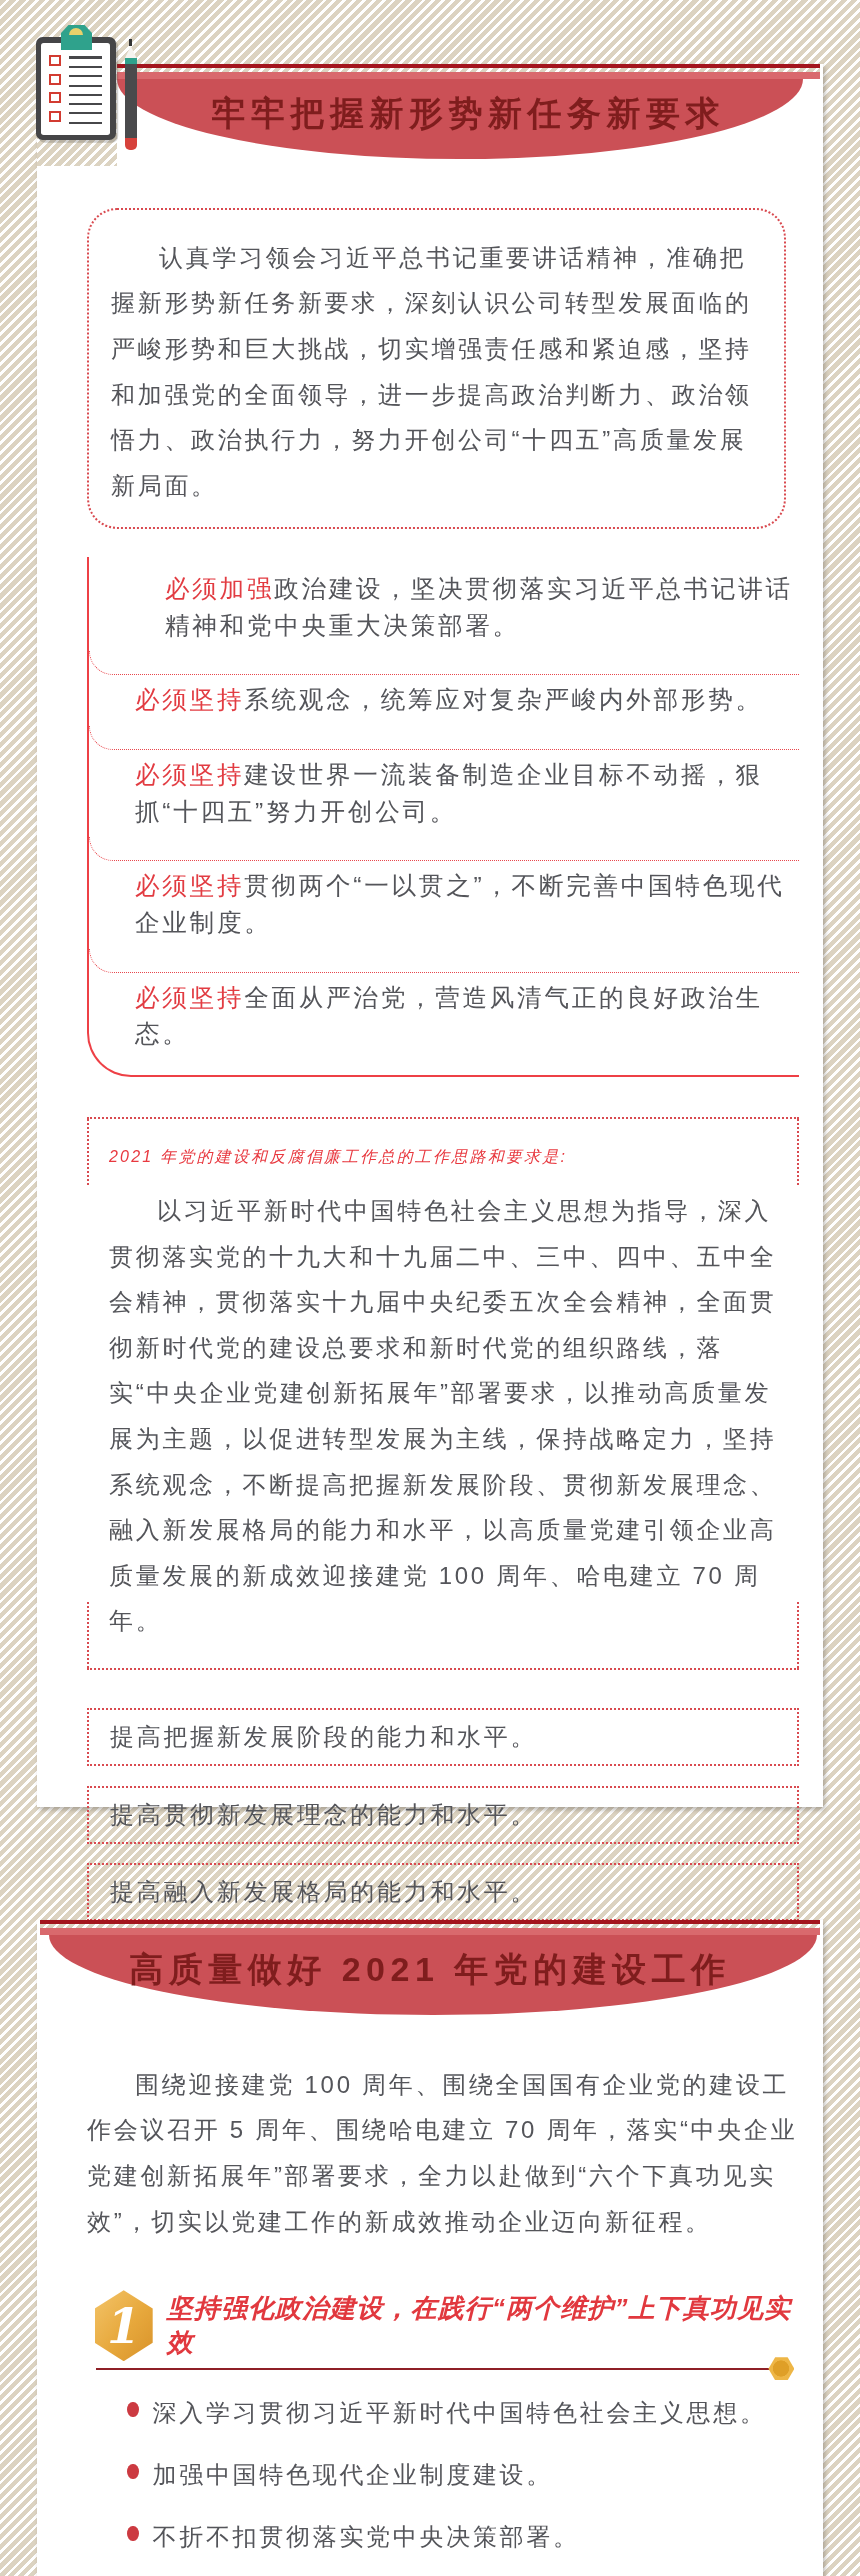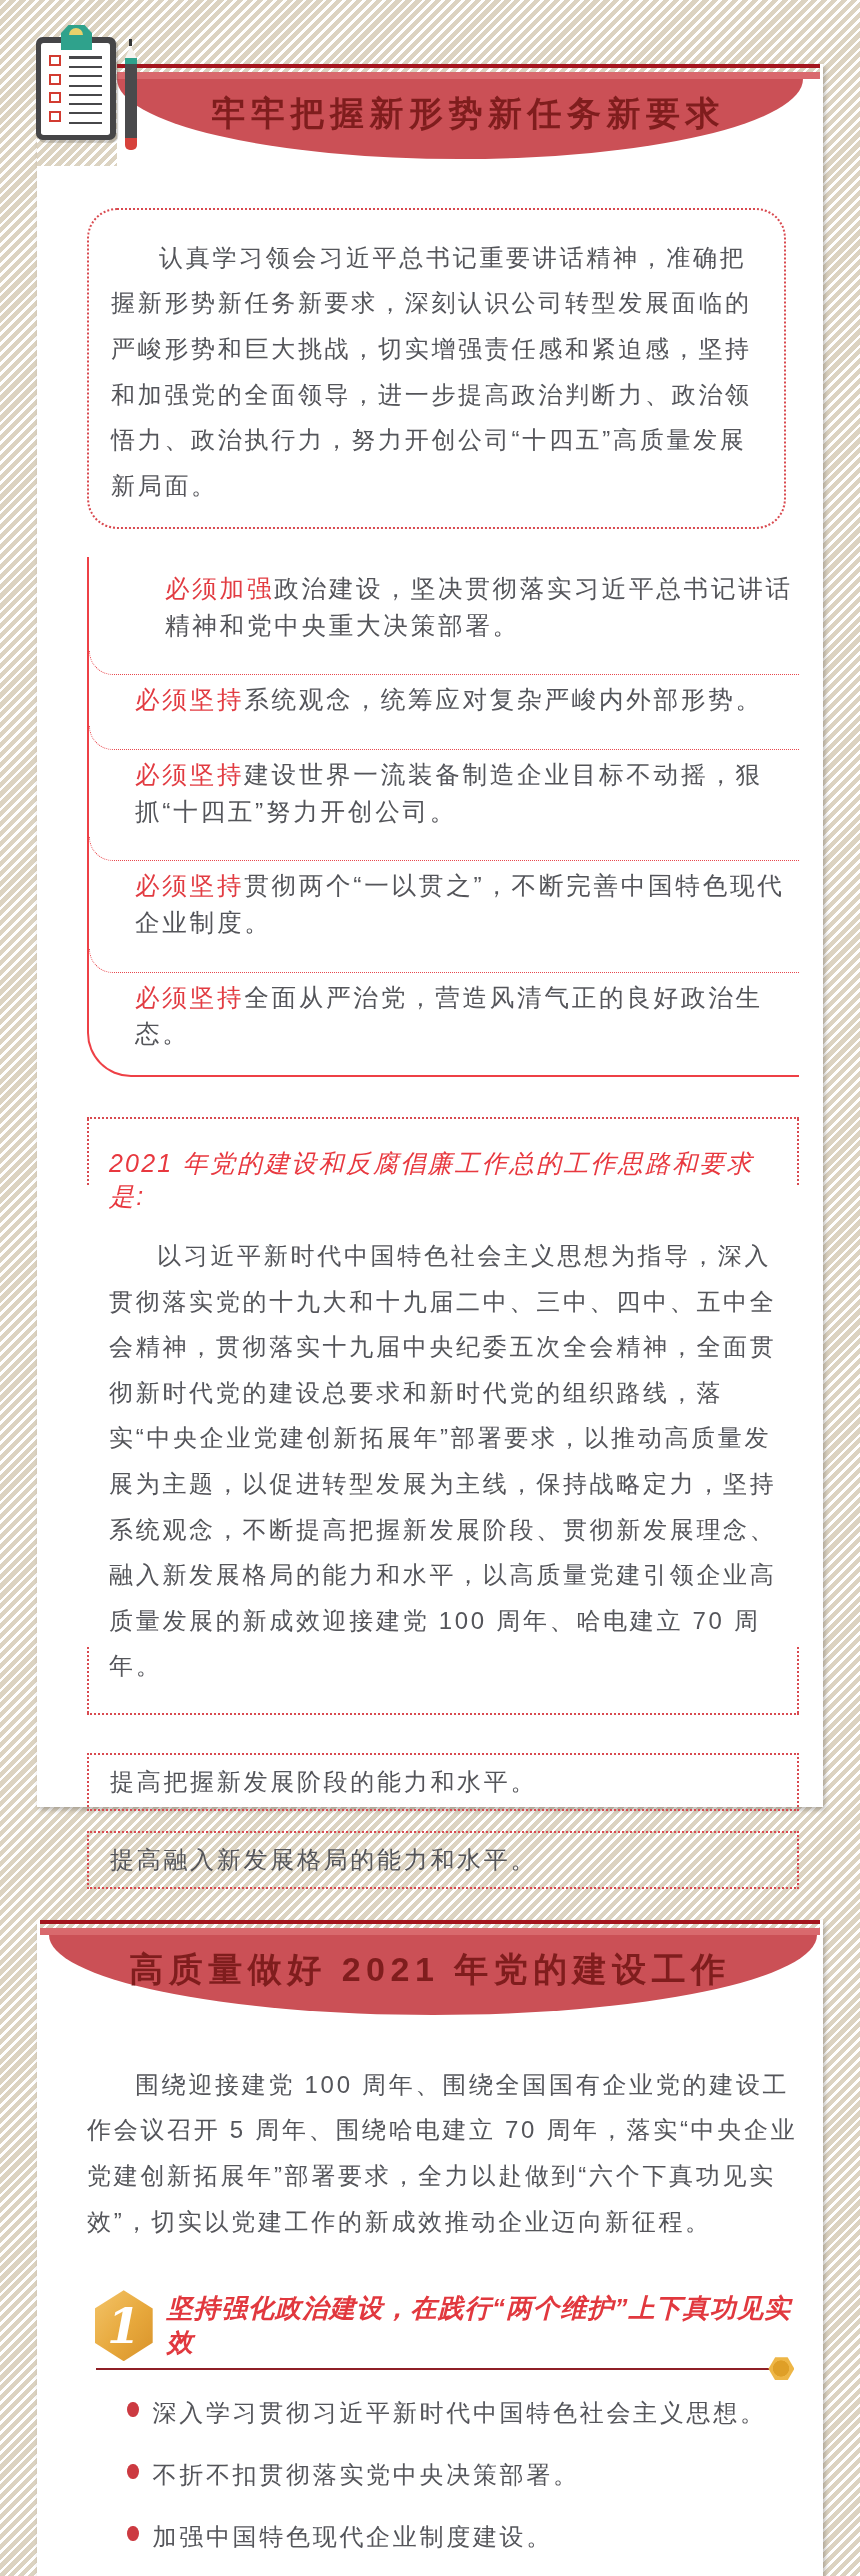--- a/index.html
+++ b/index.html
@@ -46,21 +46,21 @@
   .must-text{color:var(--ink);}
   .must-sep{height:23px;margin:6.6px 0 0 -46px;
     border-left:1.6px dotted #e8474d;border-bottom:1.6px dotted #e8474d;border-bottom-left-radius:26px;}
   
   .guideline-box{position:relative;margin-top:40px;
     border-top:2.2px dotted var(--red-dot);border-bottom:2.2px dotted var(--red-dot);
     padding:28px 22px 24px 22px;}
   .corner{position:absolute;width:0;height:66px;border-left:2.2px dotted var(--red-dot);}
   .corner.tl{left:0;top:0;} .corner.tr{right:0;top:0;}
   .corner.bl{left:0;bottom:0;} .corner.br{right:0;bottom:0;}
-  .guideline-heading{font-size:25px;font-style:italic;color:#e8383f;letter-spacing:2.2px;margin:0 0 19.7px 0;}
+  .guideline-heading{font-size:16px;font-style:italic;color:#e8383f;letter-spacing:2.2px;margin:0 0 19.7px 0;}
   .cap-box{border:2.2px dotted var(--red-dot);margin-top:19.7px;padding:11px 21px;
     font-size:24px;letter-spacing:2.7px;color:var(--ink);}
   .cap-box.first{margin-top:38px;}
   
   .intro2{margin-top:47px;}
   .task-header{display:flex;align-items:center;margin-top:46px;}
   .hex-badge{flex:none;margin-left:7.7px;width:58px;height:71px;position:relative;
     clip-path:polygon(50% 0,100% 26%,100% 74%,50% 100%,0 74%,0 26%);
     background:linear-gradient(130deg,var(--gold-light) 0%,var(--gold) 55%,var(--gold-dark) 100%);
     display:flex;align-items:center;justify-content:center;}
@@ -142,20 +142,21 @@
       <div class="guideline-box">
         <div class="corner tl"></div>
         <div class="corner tr"></div>
         <div class="corner bl"></div>
         <div class="corner br"></div>
         <div class="guideline-heading">2021 年党的建设和反腐倡廉工作总的工作思路和要求是:</div>
         <p class="cn indent">以习近平新时代中国特色社会主义思想为指导，深入贯彻落实党的十九大和十九届二中、三中、四中、五中全会精神，贯彻落实十九届中央纪委五次全会精神，全面贯彻新时代党的建设总要求和新时代党的组织路线，落实“中央企业党建创新拓展年”部署要求，以推动高质量发展为主题，以促进转型发展为主线，保持战略定力，坚持系统观念，不断提高把握新发展阶段、贯彻新发展理念、融入新发展格局的能力和水平，以高质量党建引领企业高质量发展的新成效迎接建党 100 周年、哈电建立 70 周年。</p>
       </div>
 
       <div class="cap-box first">提高把握新发展阶段的能力和水平。</div>
+      <div class="cap-box">提高贯彻新发展理念的能力和水平。</div>
       <div class="cap-box">提高融入新发展格局的能力和水平。</div>
 
     </div>
   </div>
 
   <div class="panel panel2">
 
     <div class="banner banner2">
       <div class="bar"></div>
       <div class="gapstripe"></div>
@@ -181,25 +182,25 @@
         <div class="hex-end"></div>
       </div>
 
       <ul class="bullets">
         <li>
           <span class="dot"></span>
           <span class="cn">深入学习贯彻习近平新时代中国特色社会主义思想。</span>
         </li>
         <li>
           <span class="dot"></span>
-          <span class="cn">不折不扣贯彻落实党中央决策部署。</span>
+          <span class="cn">加强中国特色现代企业制度建设。</span>
         </li>
         <li>
           <span class="dot"></span>
-          <span class="cn">加强中国特色现代企业制度建设。</span>
+          <span class="cn">不折不扣贯彻落实党中央决策部署。</span>
         </li>
 
       </ul>
 
     </div>
   </div>
 
   <div class="clipboard">
     <div class="board">
       <div class="paper">

